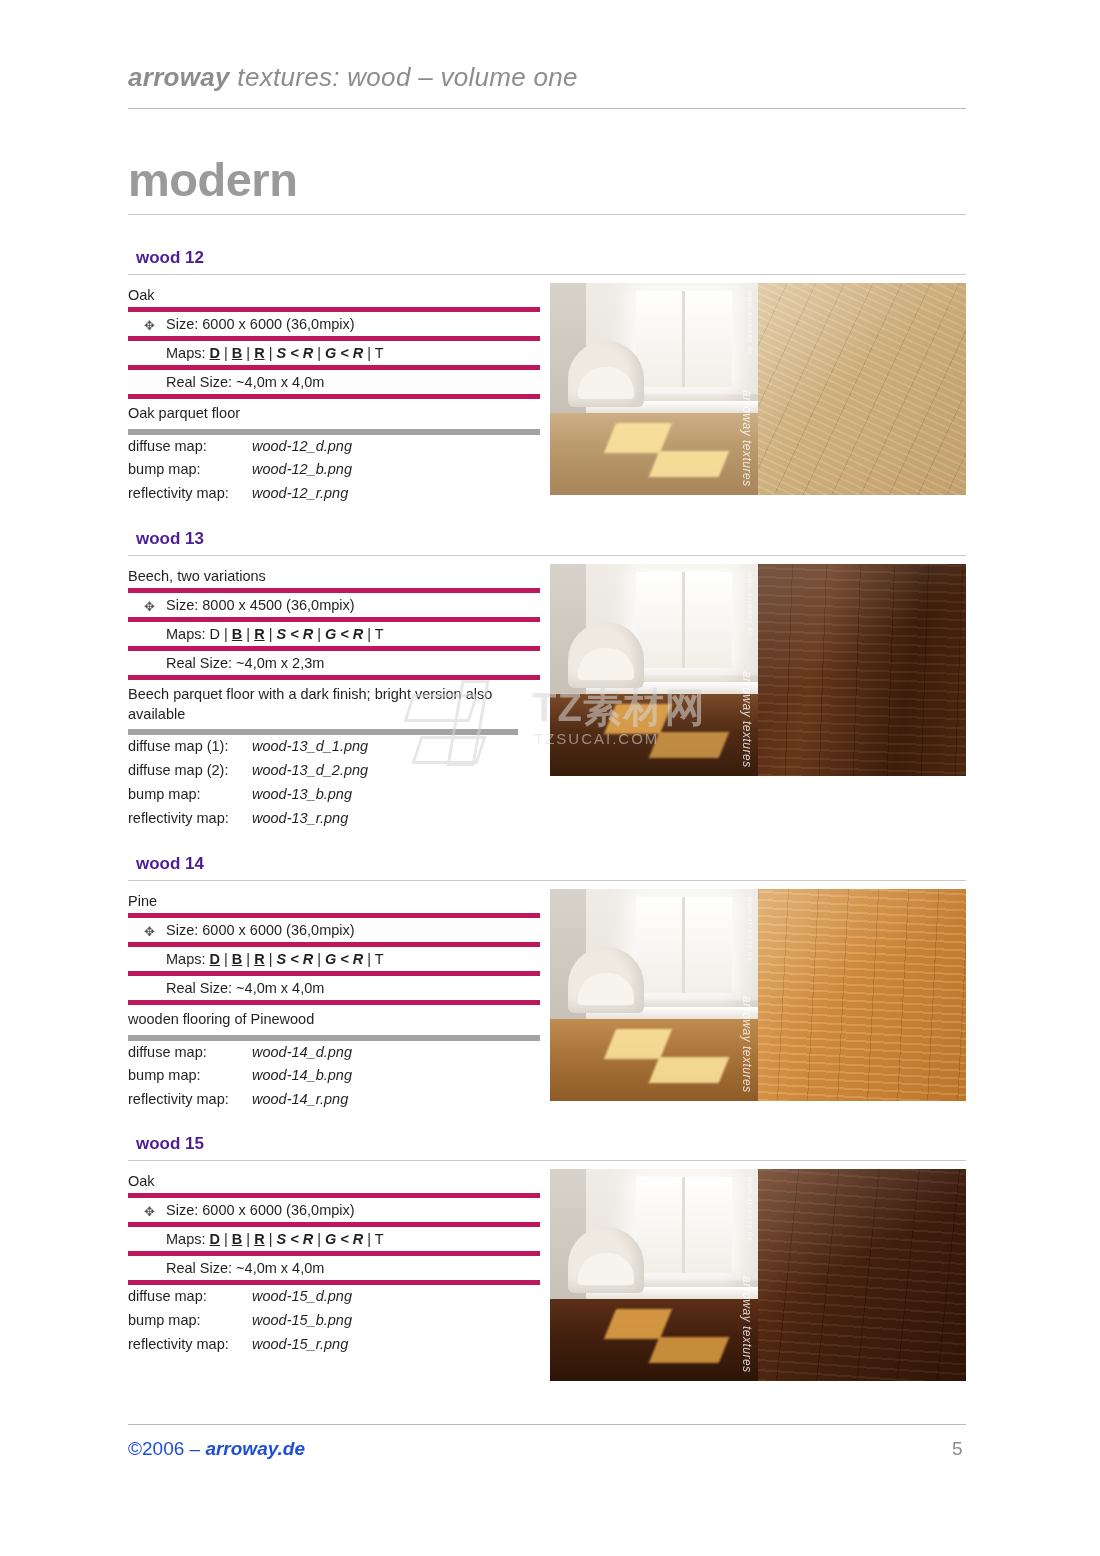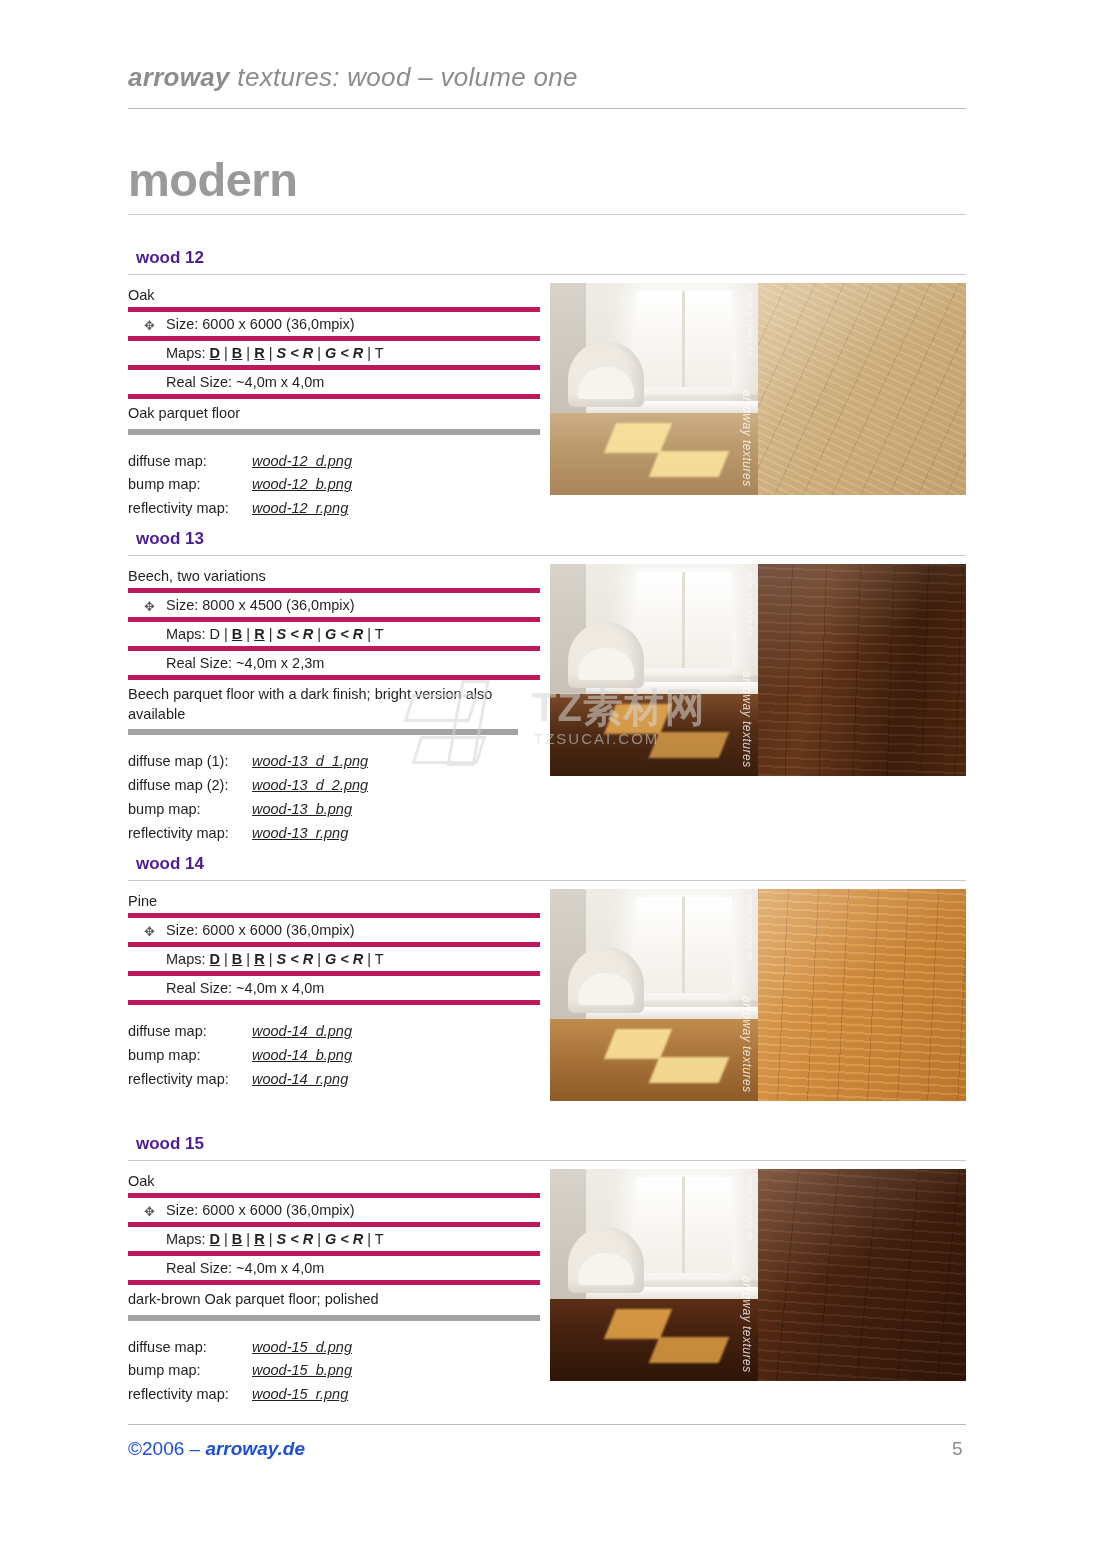--- a/index.html
+++ b/index.html
@@ -121,22 +121,21 @@
   .maps-letters .u { text-decoration: underline; font-weight: bold; }
   .maps-letters .it { font-style: italic; font-weight: bold; }
   .maps-letters .plain { font-weight: normal; }
   .desc {
     font-size: 14.5px;
     padding: 5px 0 5px 0;
     border-bottom: 6px solid #a3a3a3;
     line-height: 1.35;
   }
   .files {
-    margin-top: 15px;
-    text-decoration: underline;
+    margin-top: 0;
   }
   .file-row {
     font-size: 14.5px;
     line-height: 1.65;
     white-space: nowrap;
   }
   .file-label {
     display: inline-block;
     width: 124px;
     color: #231f20;
@@ -445,20 +444,21 @@
       <div class="spec">
         <div class="spec-row">Pine</div>
         <div class="spec-row indent2">
           <span class="arrows-icon">✥</span>
           <span>Size: 6000 x 6000 (36,0mpix)</span>
         </div>
         <div class="spec-row indent3 maps-letters">
           <span class="plain">Maps: </span><span class="u">D</span><span class="plain"> | </span><span class="u">B</span><span class="plain"> | </span><span class="u">R</span><span class="plain"> | </span><span class="it">S &lt; R</span><span class="plain"> | </span><span class="it">G &lt; R</span><span class="plain"> | T</span>
         </div>
         <div class="spec-row indent3">Real Size: ~4,0m x 4,0m</div>
+        <div class="desc">wooden flooring of Pinewood</div>
         <div class="files">
           <div class="file-row"><span class="file-label">diffuse map:</span><span class="file-name">wood-14_d.png</span></div>
           <div class="file-row"><span class="file-label">bump map:</span><span class="file-name">wood-14_b.png</span></div>
           <div class="file-row"><span class="file-label">reflectivity map:</span><span class="file-name">wood-14_r.png</span></div>
         </div>
       </div>
       <div class="shots">
         <div class="shot-room">
           <div class="room">
             <div class="wall-left"></div>
@@ -487,21 +487,20 @@
       <div class="spec">
         <div class="spec-row">Oak</div>
         <div class="spec-row indent2">
           <span class="arrows-icon">✥</span>
           <span>Size: 6000 x 6000 (36,0mpix)</span>
         </div>
         <div class="spec-row indent3 maps-letters">
           <span class="plain">Maps: </span><span class="u">D</span><span class="plain"> | </span><span class="u">B</span><span class="plain"> | </span><span class="u">R</span><span class="plain"> | </span><span class="it">S &lt; R</span><span class="plain"> | </span><span class="it">G &lt; R</span><span class="plain"> | T</span>
         </div>
         <div class="spec-row indent3">Real Size: ~4,0m x 4,0m</div>
-        <div class="desc">dark-brown Oak parquet floor; polished</div>
         <div class="files">
           <div class="file-row"><span class="file-label">diffuse map:</span><span class="file-name">wood-15_d.png</span></div>
           <div class="file-row"><span class="file-label">bump map:</span><span class="file-name">wood-15_b.png</span></div>
           <div class="file-row"><span class="file-label">reflectivity map:</span><span class="file-name">wood-15_r.png</span></div>
         </div>
       </div>
       <div class="shots">
         <div class="shot-room">
           <div class="room">
             <div class="wall-left"></div>

